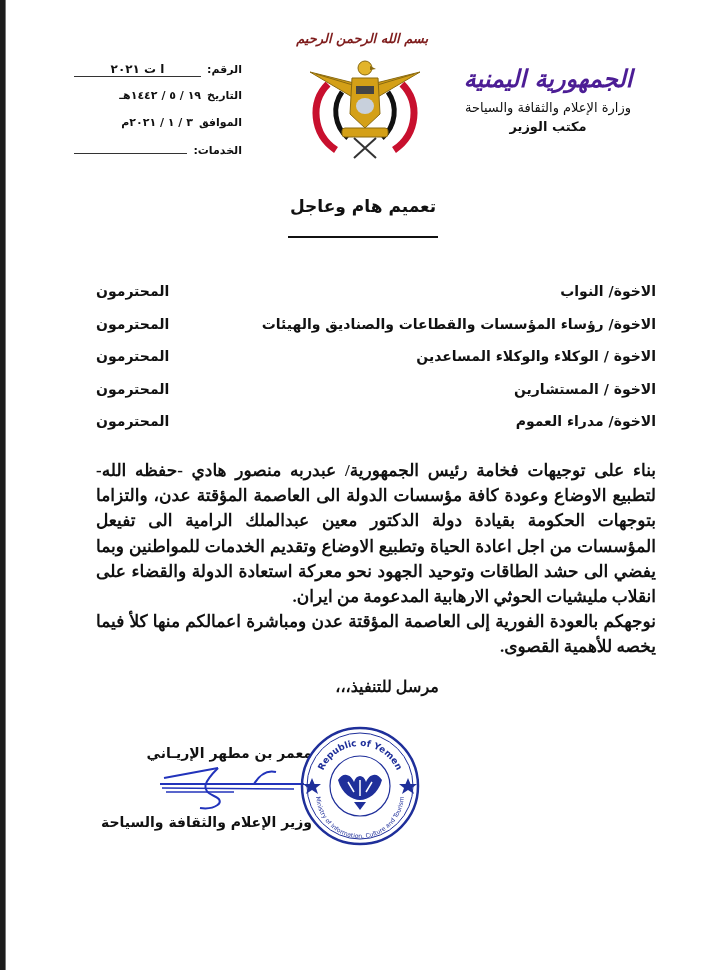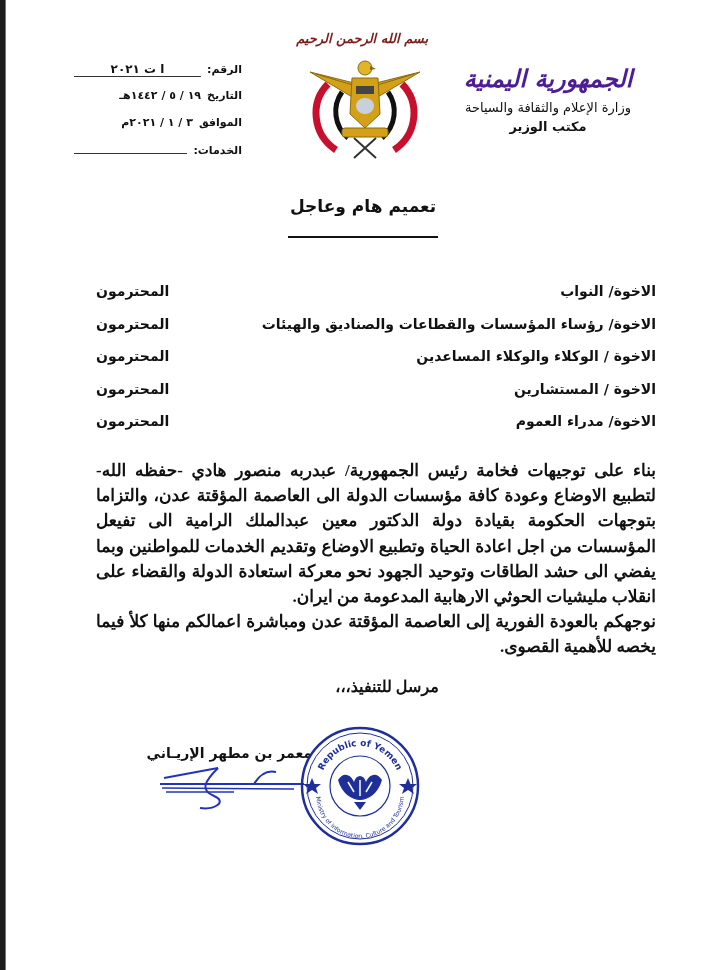--- a/index.html
+++ b/index.html
@@ -297,20 +297,21 @@
 
   <svg class="signature" width="150" height="50" viewBox="0 0 150 50">
     <path d="M10 16 L64 6" stroke="#2233bb" stroke-width="2" fill="none"></path>
     <path d="M6 22 L150 22" stroke="#2233bb" stroke-width="2" fill="none"></path>
     <path d="M8 26 L140 27" stroke="#2233bb" stroke-width="1.6" fill="none"></path>
     <path d="M12 30 L80 30" stroke="#2233bb" stroke-width="1.4" fill="none"></path>
     <path d="M64 6 C50 20 46 28 60 34 C74 40 60 48 46 46" stroke="#2233bb" stroke-width="2" fill="none"></path>
     <path d="M100 22 C106 12 114 8 122 10" stroke="#2233bb" stroke-width="2" fill="none"></path>
   </svg>
 
+  <div class="sign-title">وزير الإعلام والثقافة والسياحة</div>
 
   <svg class="stamp" width="124" height="124" viewBox="0 0 124 124">
     <defs>
       <path id="arcTop" d="M22 62 A40 40 0 0 1 102 62"></path>
       <path id="arcBottom" d="M18 70 A44 44 0 0 0 106 70"></path>
     </defs>
     <circle cx="62" cy="62" r="58" fill="none" stroke="#1f2f9a" stroke-width="2.5"></circle>
     <circle cx="62" cy="62" r="53" fill="none" stroke="#1f2f9a" stroke-width="1"></circle>
     <circle cx="62" cy="62" r="30" fill="none" stroke="#1f2f9a" stroke-width="1.2"></circle>
     <text font-size="9" fill="#1f2f9a" font-family="DejaVu Sans, sans-serif" font-weight="bold">

